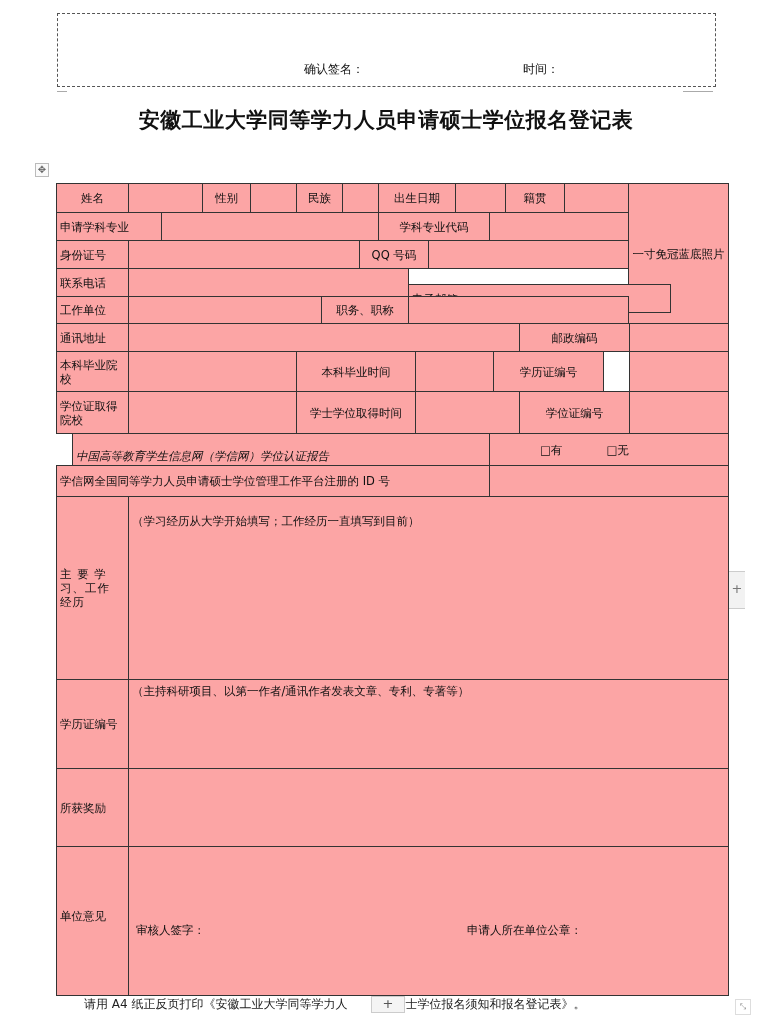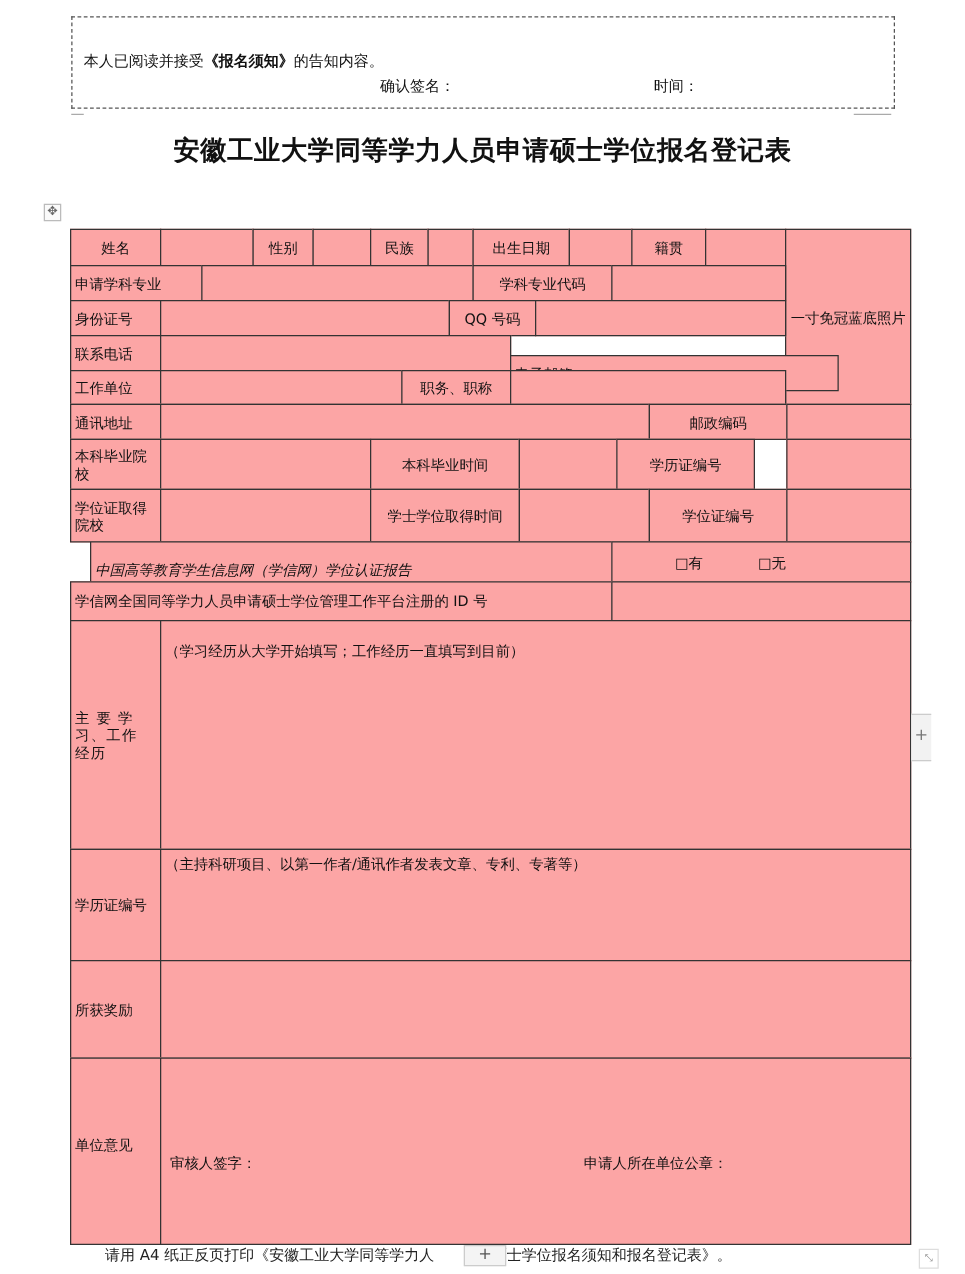--- a/index.html
+++ b/index.html
@@ -28,21 +28,20 @@
                background:#f2f2f2; border-top:1px solid #ccc; border-bottom:1px solid #ccc;
                font-size:13px; color:#777; text-align:center; line-height:34px; }
   .resize-icon { position:absolute; left:735px; top:999px; width:14px; height:14px;
                  border:1px solid #ddd; font-size:8px; color:#888; text-align:center; line-height:13px; }
   .crop-mark { position:absolute; height:0; border-top:1px solid #aaa; }
 </style>
 </head>
 <body>
 
 <div class="notice">
-  <div class="line1"><span>本人已阅读并接受</span><b>《报名须知》</b><span>的告知内容。</span></div>
   <div class="sig">确认签名：</div>
   <div class="time">时间：</div>
 </div>
 <div class="crop-mark" style="left:57px;top:91px;width:10px;"></div>
 <div class="crop-mark" style="left:683px;top:91px;width:30px;"></div>
 
 <div class="title">安徽工业大学同等学力人员申请硕士学位报名登记表</div>
 
 <div class="move-handle">✥</div>
 
@@ -100,21 +99,21 @@
 <div class="cell" style="left:489px;top:433px;width:240px;height:33px;padding-left:50px;">
   <span>□有</span>
   <span style="display:inline-block;width:44px;"></span>
   <span>□无</span>
 </div>
 
 <div class="cell" style="left:56px;top:465px;width:434px;height:32px;">学信网全国同等学力人员申请硕士学位管理工作平台注册的 ID 号</div>
 <div class="cell" style="left:489px;top:465px;width:240px;height:32px;"></div>
 
 <div class="cell" style="left:56px;top:496px;width:73px;height:184px;padding-right:8px;letter-spacing:1px;">主 要 学习、工作经历</div>
-<div class="cell top" style="left:128px;top:496px;width:601px;height:184px;padding-top:17px;">（学习经历从大学开始填写；工作经历一直填写到目前）</div>
+<div class="cell top" style="left:128px;top:496px;width:601px;height:184px;padding-top:17px;font-family:Liberation Serif, serif;">（学习经历从大学开始填写；工作经历一直填写到目前）</div>
 
 <div class="cell" style="left:56px;top:679px;width:73px;height:90px;">学历证编号</div>
 <div class="cell top" style="left:128px;top:679px;width:601px;height:90px;padding-top:4px;">（主持科研项目、以第一作者/通讯作者发表文章、专利、专著等）</div>
 
 <div class="cell" style="left:56px;top:768px;width:73px;height:79px;">所获奖励</div>
 <div class="cell" style="left:128px;top:768px;width:601px;height:79px;"></div>
 
 <div class="cell" style="left:56px;top:846px;width:73px;height:150px;padding-bottom:10px;">单位意见</div>
 <div class="cell" style="left:128px;top:846px;width:601px;height:150px;">
   <span style="position:absolute;left:7px;top:76px;">审核人签字：</span>

